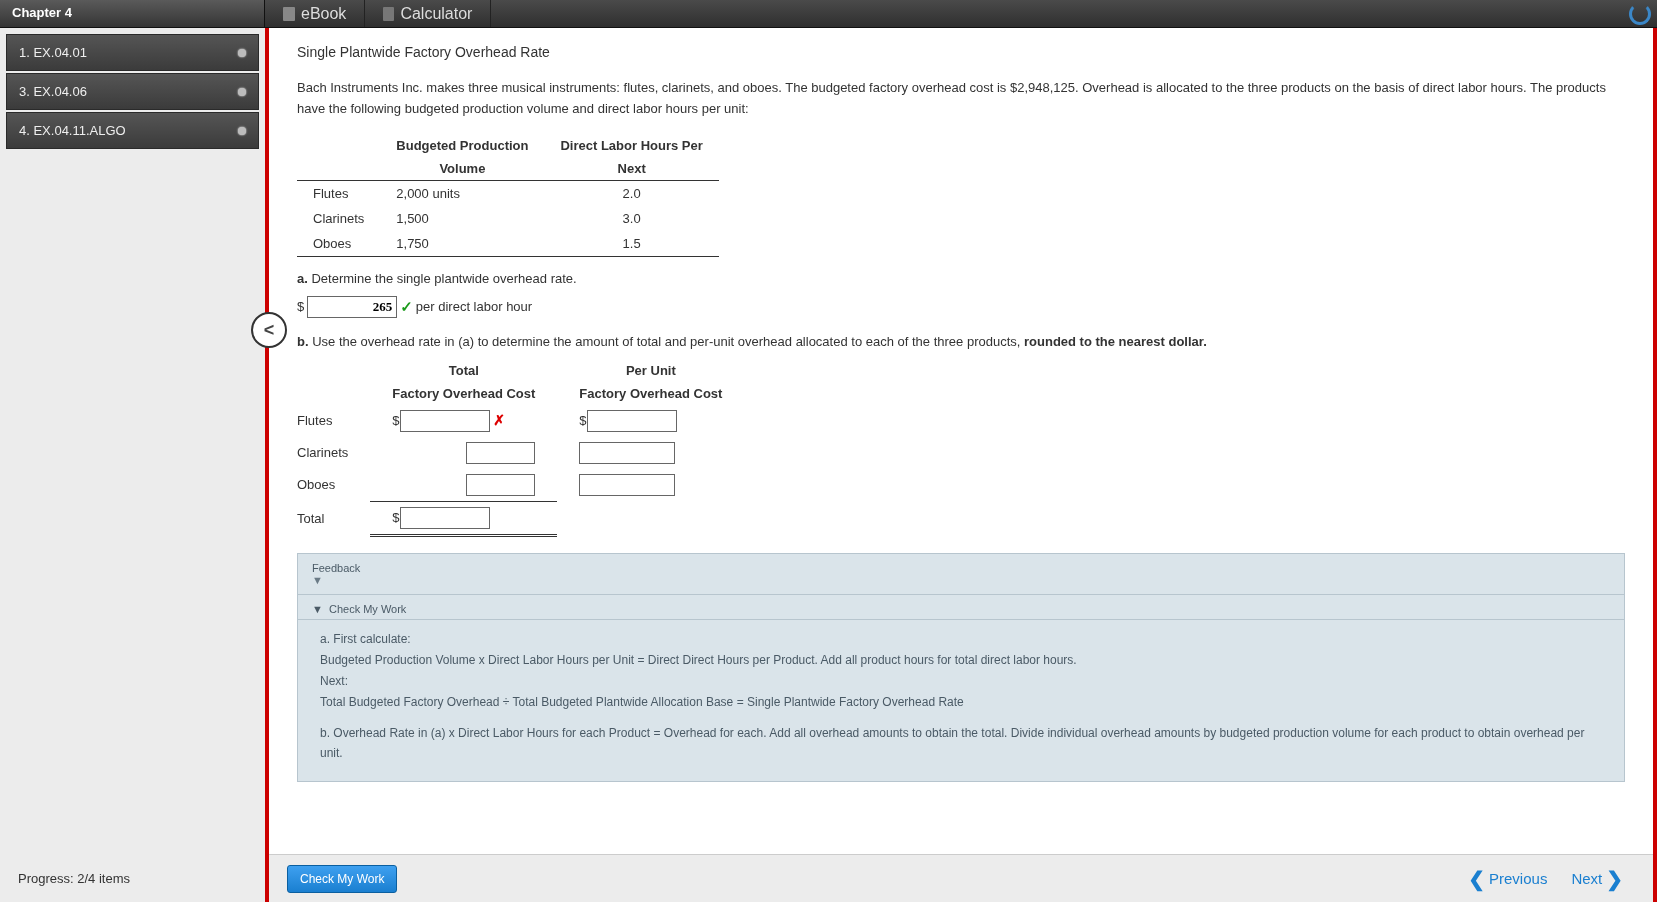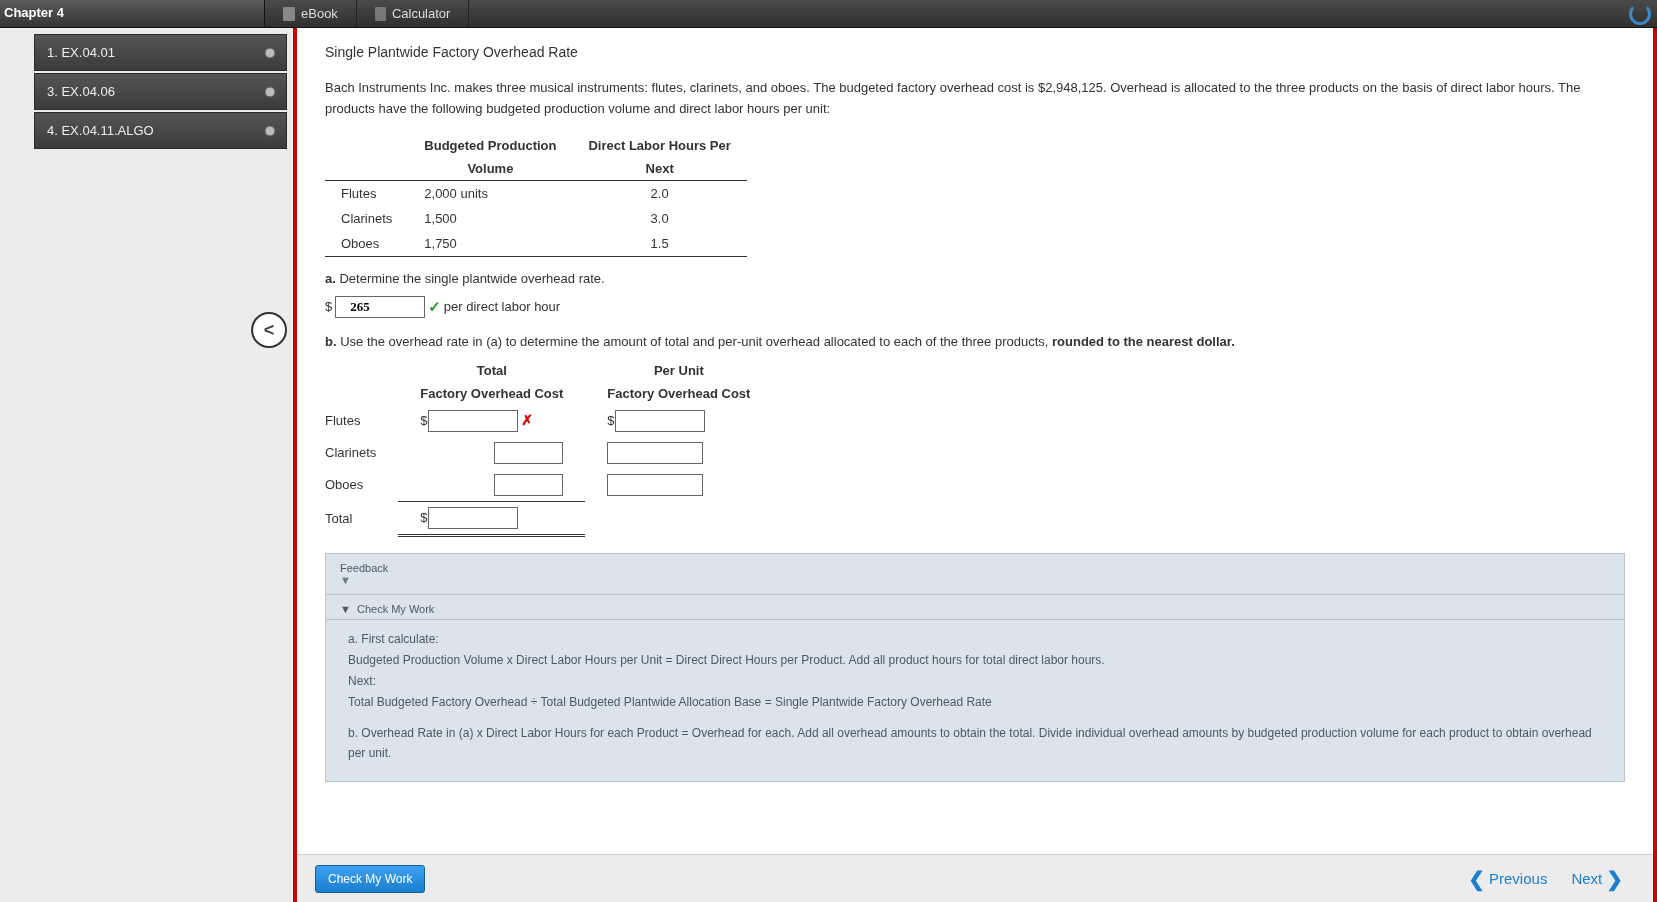--- a/index.html
+++ b/index.html
@@ -1,45 +1,45 @@
 <!DOCTYPE html>
 <html><head>
 <meta charset="utf-8">
 <style>
 * { box-sizing: border-box; margin: 0; padding: 0; }
 body { font-family: Verdana, Arial, sans-serif; font-size: 13px; background: #ececec; color: #333; overflow: hidden; }
 .app { display: flex; flex-direction: column; height: 902px; width: 1657px; position: relative; }
 .topbar { display: flex; height: 28px; background: #3a3a3a; background: linear-gradient(#4a4a4a,#2f2f2f); border-bottom: 1px solid #111; }
-.topbar .chapter { width: 265px; padding: 5px 4px; color: #fff; font-weight: bold; font-size: 13px; background: linear-gradient(#5a5a5a,#353535); border-right: 1px solid #111; }
-.topbar .tab { padding: 5px 18px; color: #ddd; font-size: 13px; border-right: 1px solid #222; display: flex; align-items: center; gap: 6px; cursor: pointer; }
+.topbar .chapter { width: 265px; padding: 5px 12px; color: #fff; font-weight: bold; font-size: 13px; background: linear-gradient(#5a5a5a,#353535); border-right: 1px solid #111; }
+.topbar .tab { padding: 5px 18px; color: #ddd; font-size: 16px; border-right: 1px solid #222; display: flex; align-items: center; gap: 6px; cursor: pointer; }
 .topbar .tab .ico { width: 12px; height: 14px; background: #888; display: inline-block; border-radius: 1px; }
 .topbar .tab .ico.calc { width: 11px; height: 14px; background: #777; }
 .topbar .spacer { flex: 1; }
 .spinner { width: 22px; height: 22px; margin: 3px 6px 0 0; border: 3px solid #3b87c7; border-top-color: transparent; border-radius: 50%; }
-.main { display: flex; flex: 1; min-height: 0; margin-left: 28px; }
+.main { display: flex; flex: 1; min-height: 0; }
 .sidebar { width: 265px; background: #ececec; padding: 6px 6px 0 6px; position: relative; }
 .sidebar .item { background: linear-gradient(#555,#3b3b3b); color: #eee; padding: 10px 12px; font-size: 13px; margin-bottom: 2px; border: 1px solid #2a2a2a; position: relative; cursor: pointer; }
 .sidebar .item.active { background: linear-gradient(#2f8fe0,#0f6fc5); border-color: #0a4e8c; }
 .sidebar .dot { position: absolute; right: 12px; top: 50%; transform: translateY(-50%); width: 8px; height: 8px; background: #bbb; border-radius: 50%; box-shadow: 0 0 2px #fff; }
 .sidebar .dot.green { background: radial-gradient(#dfff60,#7bbf00); }
 .collapse-btn { position: absolute; left: 251px; top: 312px; width: 36px; height: 36px; background: #fff; border: 2px solid #333; border-radius: 50%; display: flex; align-items: center; justify-content: center; font-size: 18px; font-weight: bold; color: #444; z-index: 50; cursor: pointer; }
 .content-wrap { flex: 1; display: flex; flex-direction: column; border-left: 4px solid #c00; border-right: 4px solid #c00; background: #fff; position: relative; min-width: 0; }
 .content { flex: 1; overflow-y: auto; padding: 16px 28px 10px 28px; }
 .title { font-size: 14px; color: #333; margin-bottom: 18px; }
 .para { font-size: 13px; line-height: 1.6; margin-bottom: 14px; color: #333; }
 .bold { font-weight: bold; }
 table.data { border-collapse: collapse; margin-bottom: 14px; }
 table.data th { font-weight: bold; text-align: center; padding: 4px 16px; }
 table.data td { padding: 5px 16px; }
 table.data .hr td, table.data .hr th { border-top: 1px solid #333; }
 .question { margin-bottom: 10px; }
 .qlabel { font-weight: bold; }
 .ans-line { display: flex; align-items: center; gap: 3px; margin: 6px 0 16px 0; }
 .dollar { font-size: 13px; }
-input.box { width: 90px; height: 22px; border: 1px solid #666; padding: 2px 14px; font-size: 13px; font-family: Verdana; }
+input.box { width: 90px; height: 22px; border: 1px solid #666; text-align: right; padding: 2px 4px; font-size: 13px; font-family: Verdana; }
 input.box.val { font-weight: bold; }
 .check { color: #1a9a1a; font-weight: bold; font-size: 15px; }
 .cross { color: #d00; font-weight: bold; font-size: 14px; }
 .after { font-size: 13px; }
 table.answer { border-collapse: collapse; margin-bottom: 16px; }
 table.answer th { font-weight: bold; text-align: center; padding: 4px 22px; }
 table.answer td { padding: 5px 22px; }
 table.answer .product { text-align: left; padding-left: 0; }
 table.answer .total-row td:nth-child(2) { border-top: 1px solid #333; border-bottom: 3px double #333; }
 .feedback { background: #dae4ea; border: 1px solid #b7c5ce; margin: 8px 0; padding: 0; font-size: 11px; color: #4a5a66; }
@@ -73,20 +73,21 @@
       </div>
     <div class="spacer"></div>
     <div class="spinner"></div>
   </div>
 
   <div class="main">
     <div class="sidebar">
       <div class="item"><span>1. EX.04.01</span><span class="dot"></span></div>
       <div class="item"><span>3. EX.04.06</span><span class="dot"></span></div>
       <div class="item"><span>4. EX.04.11.ALGO</span><span class="dot"></span></div>
+      <div class="progress">Progress: 2/4 items</div>
     </div>
 
     <div class="collapse-btn">
         <span>&lt;</span>
       </div>
 
     <div class="content-wrap">
       <div class="content">
         <div class="title">Single Plantwide Factory Overhead Rate</div>
         <div class="para">Bach Instruments Inc. makes three musical instruments: flutes, clarinets, and oboes. The budgeted factory overhead cost is $2,948,125. Overhead is allocated to the three products on the basis of direct labor hours. The products have the following budgeted production volume and direct labor hours per unit:</div>

